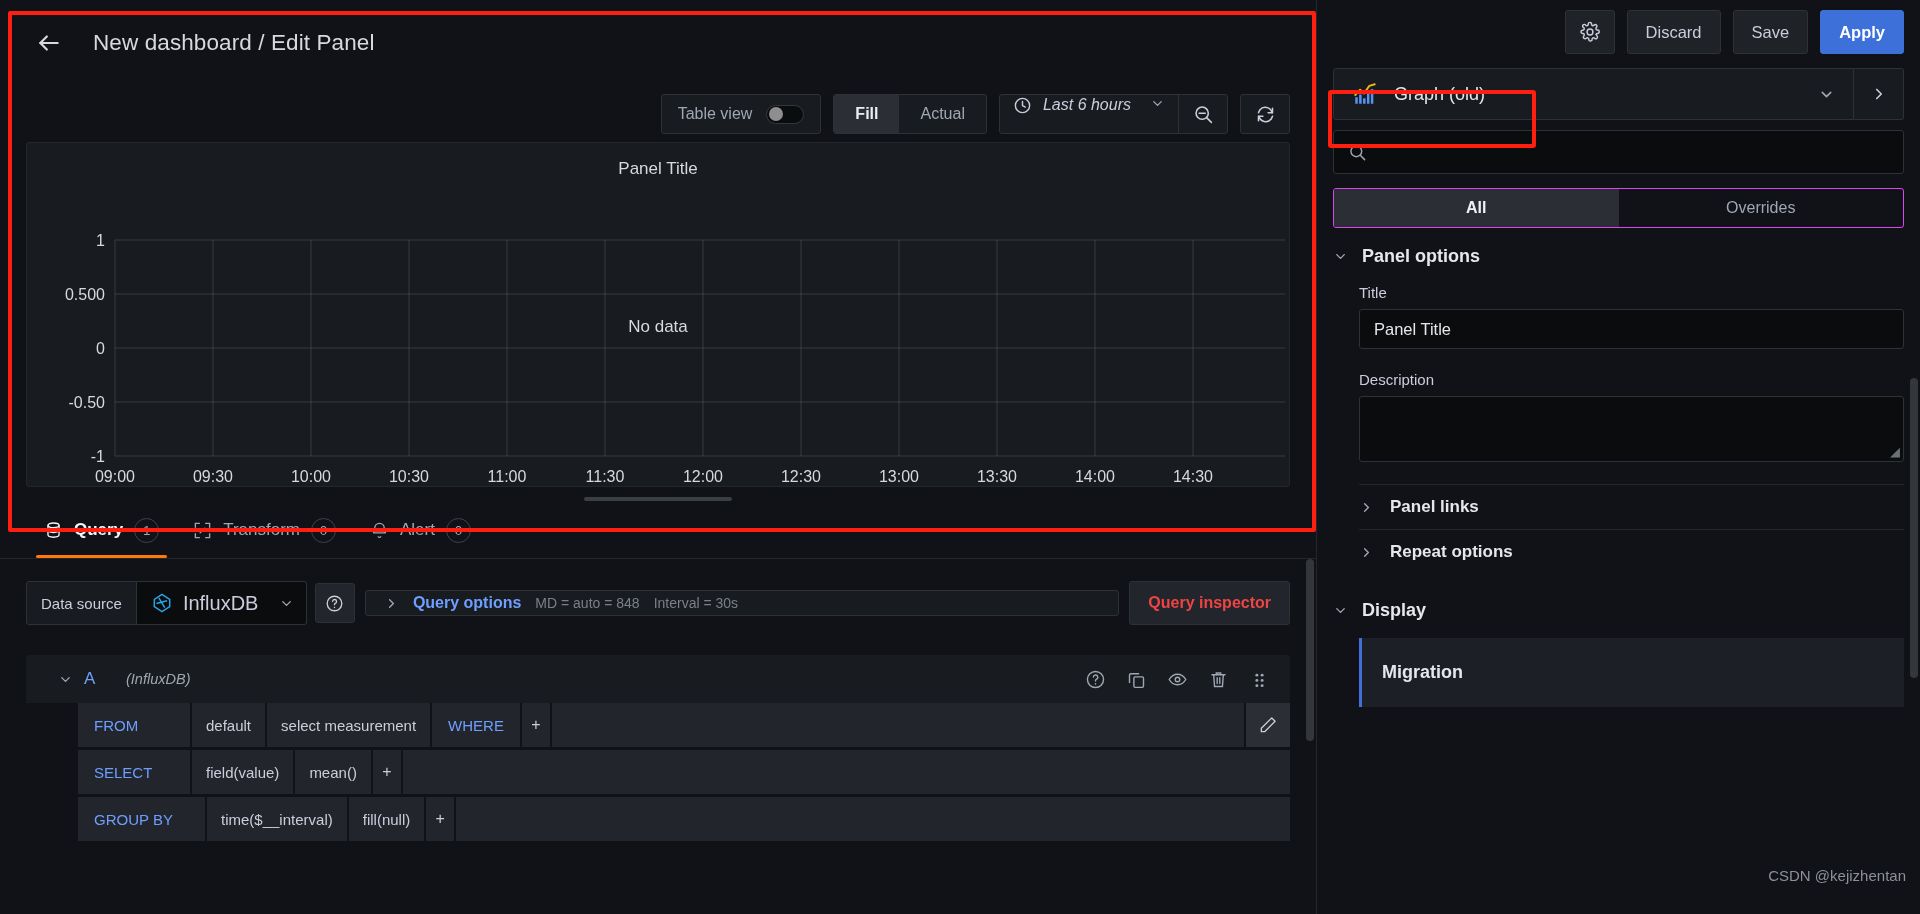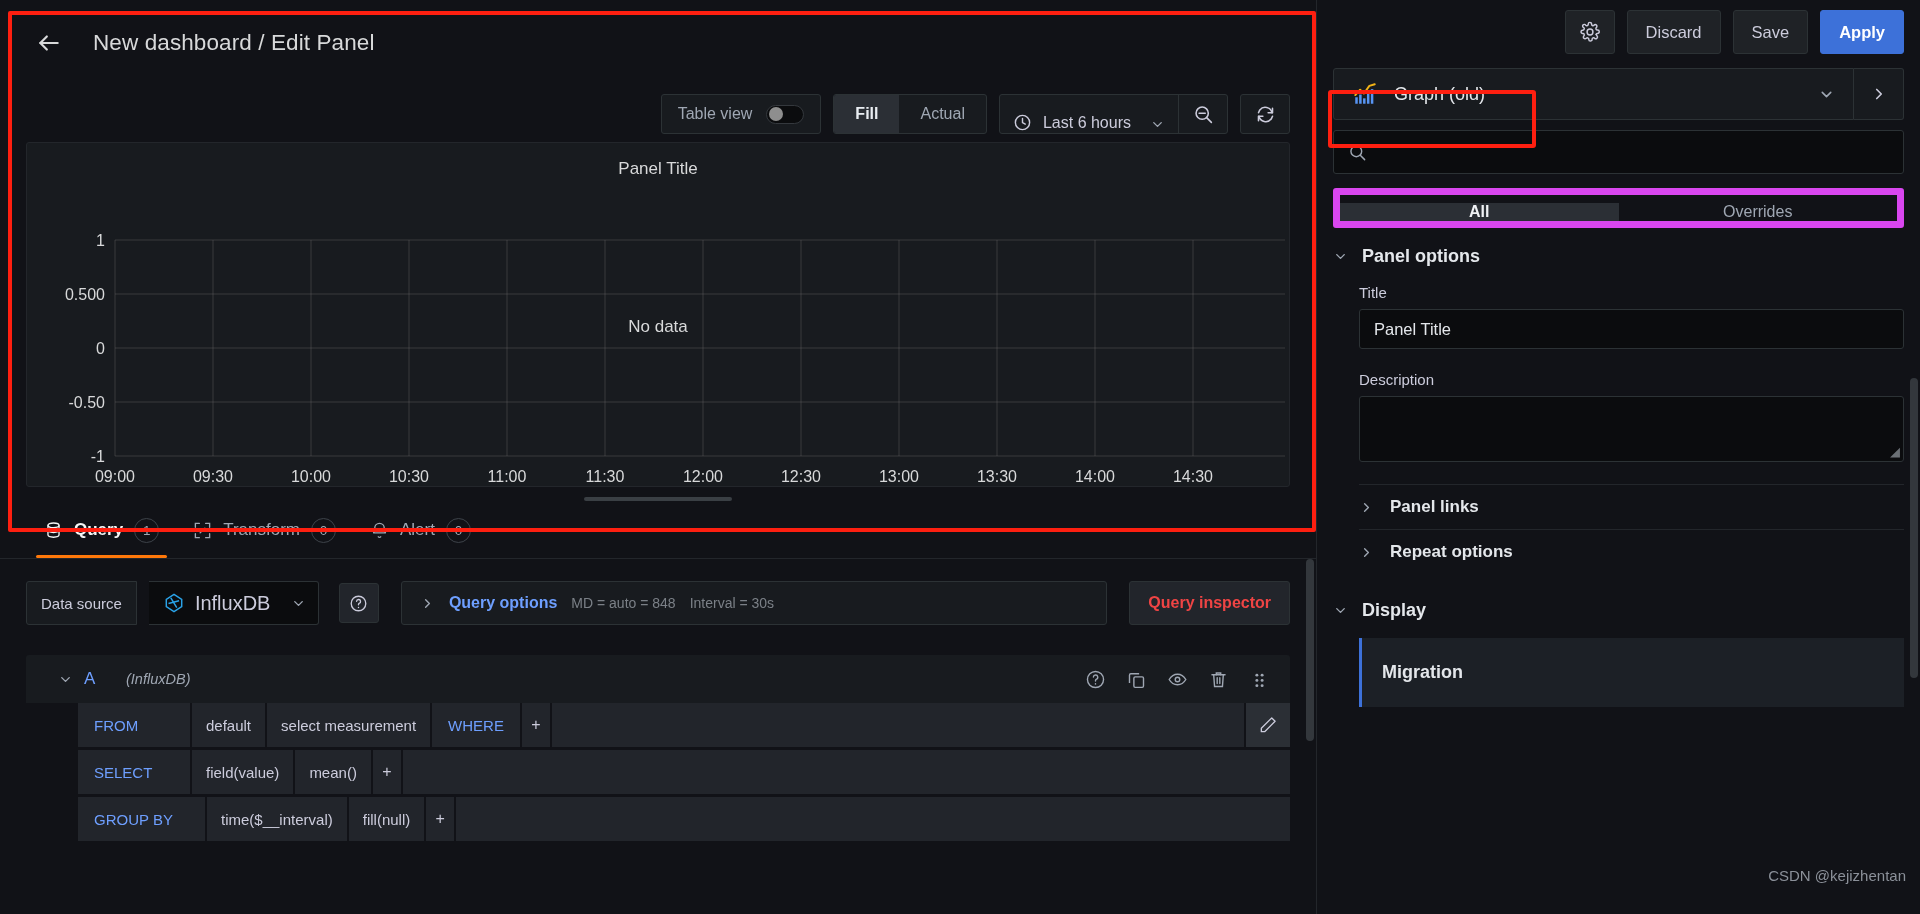--- a/index.html
+++ b/index.html
@@ -55,26 +55,26 @@
 
   
   .tabs { display: flex; align-items: flex-end; height: 58px; padding-left: 44px; gap: 34px; border-bottom: 1px solid #23262b; flex-shrink: 0; position: relative; }
   .tab { display: flex; align-items: center; gap: 11px; height: 56px; cursor: pointer; position: relative; font-size: 17px; color: #9fa7b3; }
   .tab.active { color: #f5f5f5; font-weight: bold; }
   .tab.active::after { content:''; position: absolute; left: -8px; right: -8px; bottom: 0; height: 3.5px; background: #ff780a; border-radius: 2px; }
   .badge { min-width: 25px; height: 25px; border-radius: 13px; border: 1px solid #3d4249; display: flex; align-items: center; justify-content: center; font-size: 13.5px; color: #9fa7b3; font-weight: normal; padding: 0 6px; }
 
   
   .qbody { flex: 1; overflow: hidden; padding: 22px 26px 0 26px; position: relative; }
-  .dsrow { display: flex; align-items: center; gap: 12px; height: 44px; }
+  .dsrow { display: flex; align-items: center; gap: 0; height: 44px; }
   .ds-label { background: #181b1f; border: 1px solid #2c3235; border-radius: 3px 0 0 3px; height: 44px; display: flex; align-items: center; padding: 0 14px; font-size: 15px; color: #ccccdc; }
   .ds-select { background: #0b0c0e; border: 1px solid #2c3235; border-left: none; border-radius: 0 3px 3px 0; height: 44px; display: flex; align-items: center; gap: 10px; padding: 0 12px 0 14px; min-width: 170px; cursor: pointer; }
   .ds-select .nm { font-size: 20px; color: #ccccdc; flex: 1; }
   .qhelp { width: 40px; height: 40px; margin-left: 8px; border: 1px solid #2c3235; border-radius: 3px; background: #22252b; display: flex; align-items: center; justify-content: center; cursor: pointer; }
-  .qopts { flex: 1; margin-left: 10px; height: 44px; background: #181b1f; border: 1px solid #2c3235; border-radius: 3px; display: flex; align-items: center; padding: 0 18px; gap: 14px; }
+  .qopts { flex: 1; margin-left: 10px; height: 26px; background: #181b1f; border: 1px solid #2c3235; border-radius: 3px; display: flex; align-items: center; padding: 0 18px; gap: 14px; }
   .qopts .chev { color: #8e8e8e; font-size: 15px; }
   .qopts .qo-label { color: #6e9fff; font-size: 16px; font-weight: bold; cursor: pointer; }
   .qopts .meta { color: #7b8087; font-size: 14px; }
   .qinspect { margin-left: 10px; height: 44px; padding: 0 18px; background: #22252b; border: 1px solid #2c3235; border-radius: 3px; display: flex; align-items: center; font-size: 16px; color: #ef4444; font-weight: bold; cursor: pointer; }
 
   
   .qcard { margin-top: 30px; background: #181b1f; border-radius: 3px; }
   .qcard-head { height: 48px; display: flex; align-items: center; padding: 0 20px 0 32px; gap: 0; }
   .qcard-head .chev { color: #9fa7b3; font-size: 14px; width: 26px; }
   .qcard-head .refid { color: #6e9fff; font-size: 17px; width: 42px; }
@@ -110,21 +110,21 @@
   .vizbtn .nm { font-size: 18px; color: #e4e7eb; font-weight: 500; }
   .vizbtn .chev { margin-left: auto; color: #9fa7b3; }
   .vizarrow { width: 50px; height: 52px; background: #181b1f; border: 1px solid #2c3235; border-left: none; border-radius: 0 3px 3px 0; display: flex; align-items: center; justify-content: center; cursor: pointer; color: #ccccdc; }
 
   .searchrow { padding: 0 16px; margin-top: 6px; flex-shrink: 0; }
   .searchbox { height: 44px; background: #0b0c0e; border: 1px solid #2c3235; border-radius: 3px; display: flex; align-items: center; gap: 12px; padding: 0 14px; }
   .searchbox input { flex: 1; background: transparent; border: none; outline: none; color: #ccccdc; font-size: 16.5px; font-family: inherit; }
   .searchbox input::placeholder { color: #7b8087; }
 
   .tabrow { padding: 0 16px; margin-top: 14px; flex-shrink: 0; }
-  .tabgroup { height: 40px; border: 7px solid #d946ef; border-radius: 3px; display: flex; overflow: hidden; align-items: flex-end; }
+  .tabgroup { height: 40px; border: 1px solid #d946ef; border-radius: 3px; display: flex; overflow: hidden; }
   .tabgroup .t { flex: 1; display: flex; align-items: center; justify-content: center; font-size: 16px; color: #9fa7b3; cursor: pointer; }
   .tabgroup .t.active { background: #2b2f35; color: #f0f2f5; font-weight: bold; }
 
   .optbody { flex: 1; overflow: hidden; padding: 0 16px; position: relative; }
   .section-head { display: flex; align-items: center; gap: 14px; height: 56px; cursor: pointer; }
   .section-head .chev { color: #9fa7b3; font-size: 14px; }
   .section-head .ttl { font-size: 18px; color: #e4e7eb; font-weight: bold; }
   .field { margin: 0 0 8px 26px; }
   .field .flabel { font-size: 15px; color: #ccccdc; margin-bottom: 8px; }
   .finput { height: 40px; background: #0b0c0e; border: 1px solid #2c3235; border-radius: 3px; display: flex; align-items: center; padding: 0 14px; font-size: 16.5px; color: #e4e7eb; }
@@ -168,21 +168,21 @@
             <span class="knob"></span>
           </span>
       </div>
 
       <div class="tb-box seg">
         <div class="opt active">Fill</div>
         <div class="opt">Actual</div>
       </div>
 
       <div class="tb-box">
-        <div class="timepick" style="display:flex;align-items:flex-end;height:36px;">
+        <div class="timepick" style="display:flex;align-items:flex-start;height:36px;font-style:italic;">
           <span>
             <svg width="19" height="19" viewBox="0 0 24 24" fill="none" stroke="#ccccdc" stroke-width="1.8">
                 <circle cx="12" cy="12" r="9"></circle>
                 <polyline points="12 7 12 12 15.5 14" stroke-linecap="round"></polyline>
               </svg>
           </span>
           <span class="txt">Last 6 hours</span>
           <span style="margin-left:8px;">
             <svg width="15" height="15" viewBox="0 0 24 24" fill="none" stroke="#9fa7b3" stroke-width="2.2" stroke-linecap="round" stroke-linejoin="round">
                 <polyline points="6 9 12 15 18 9"></polyline>

